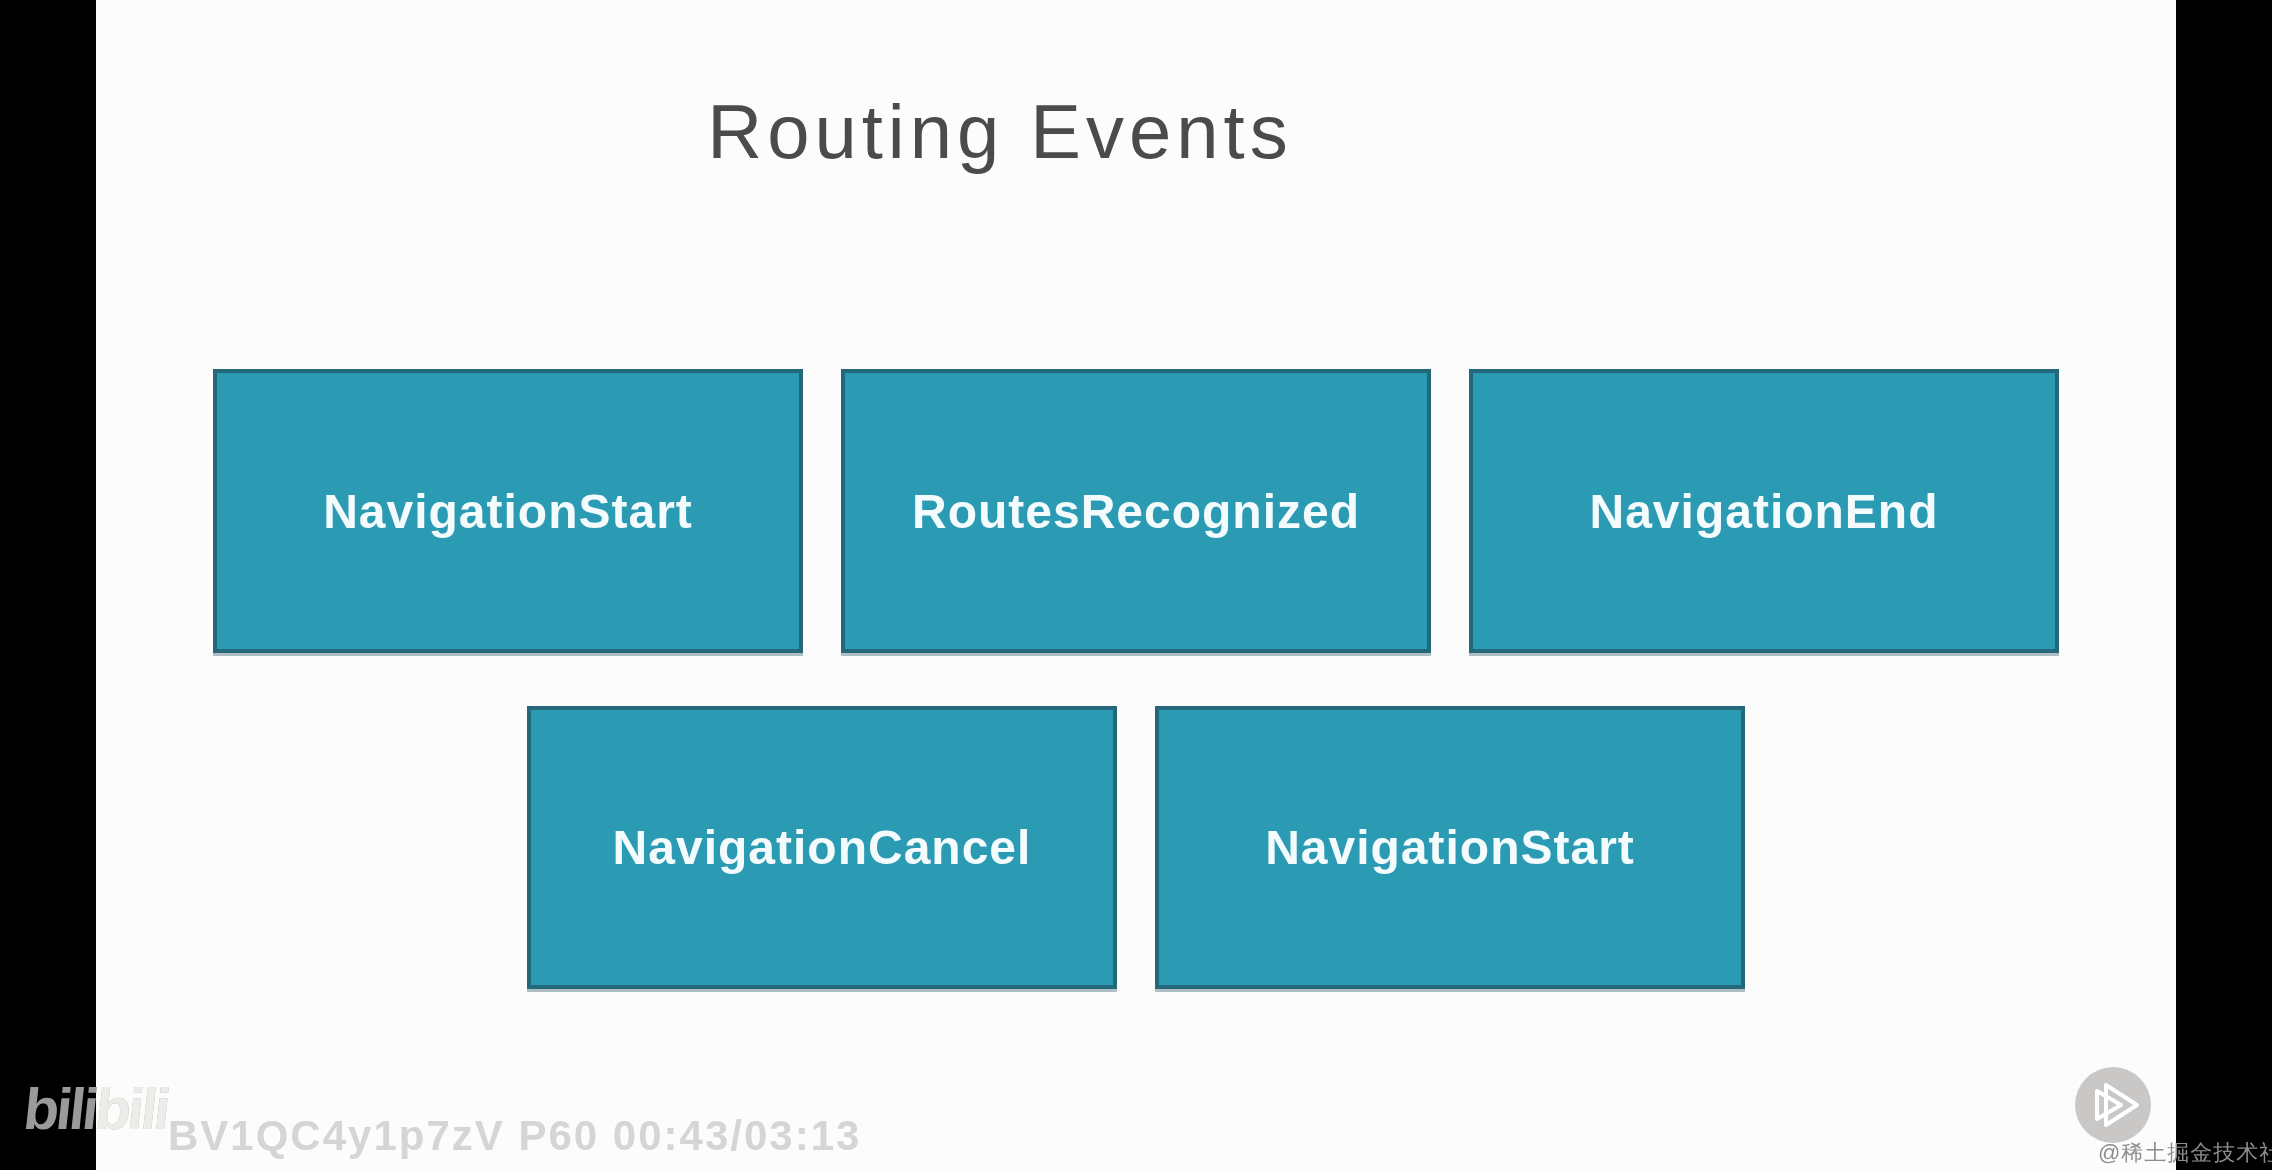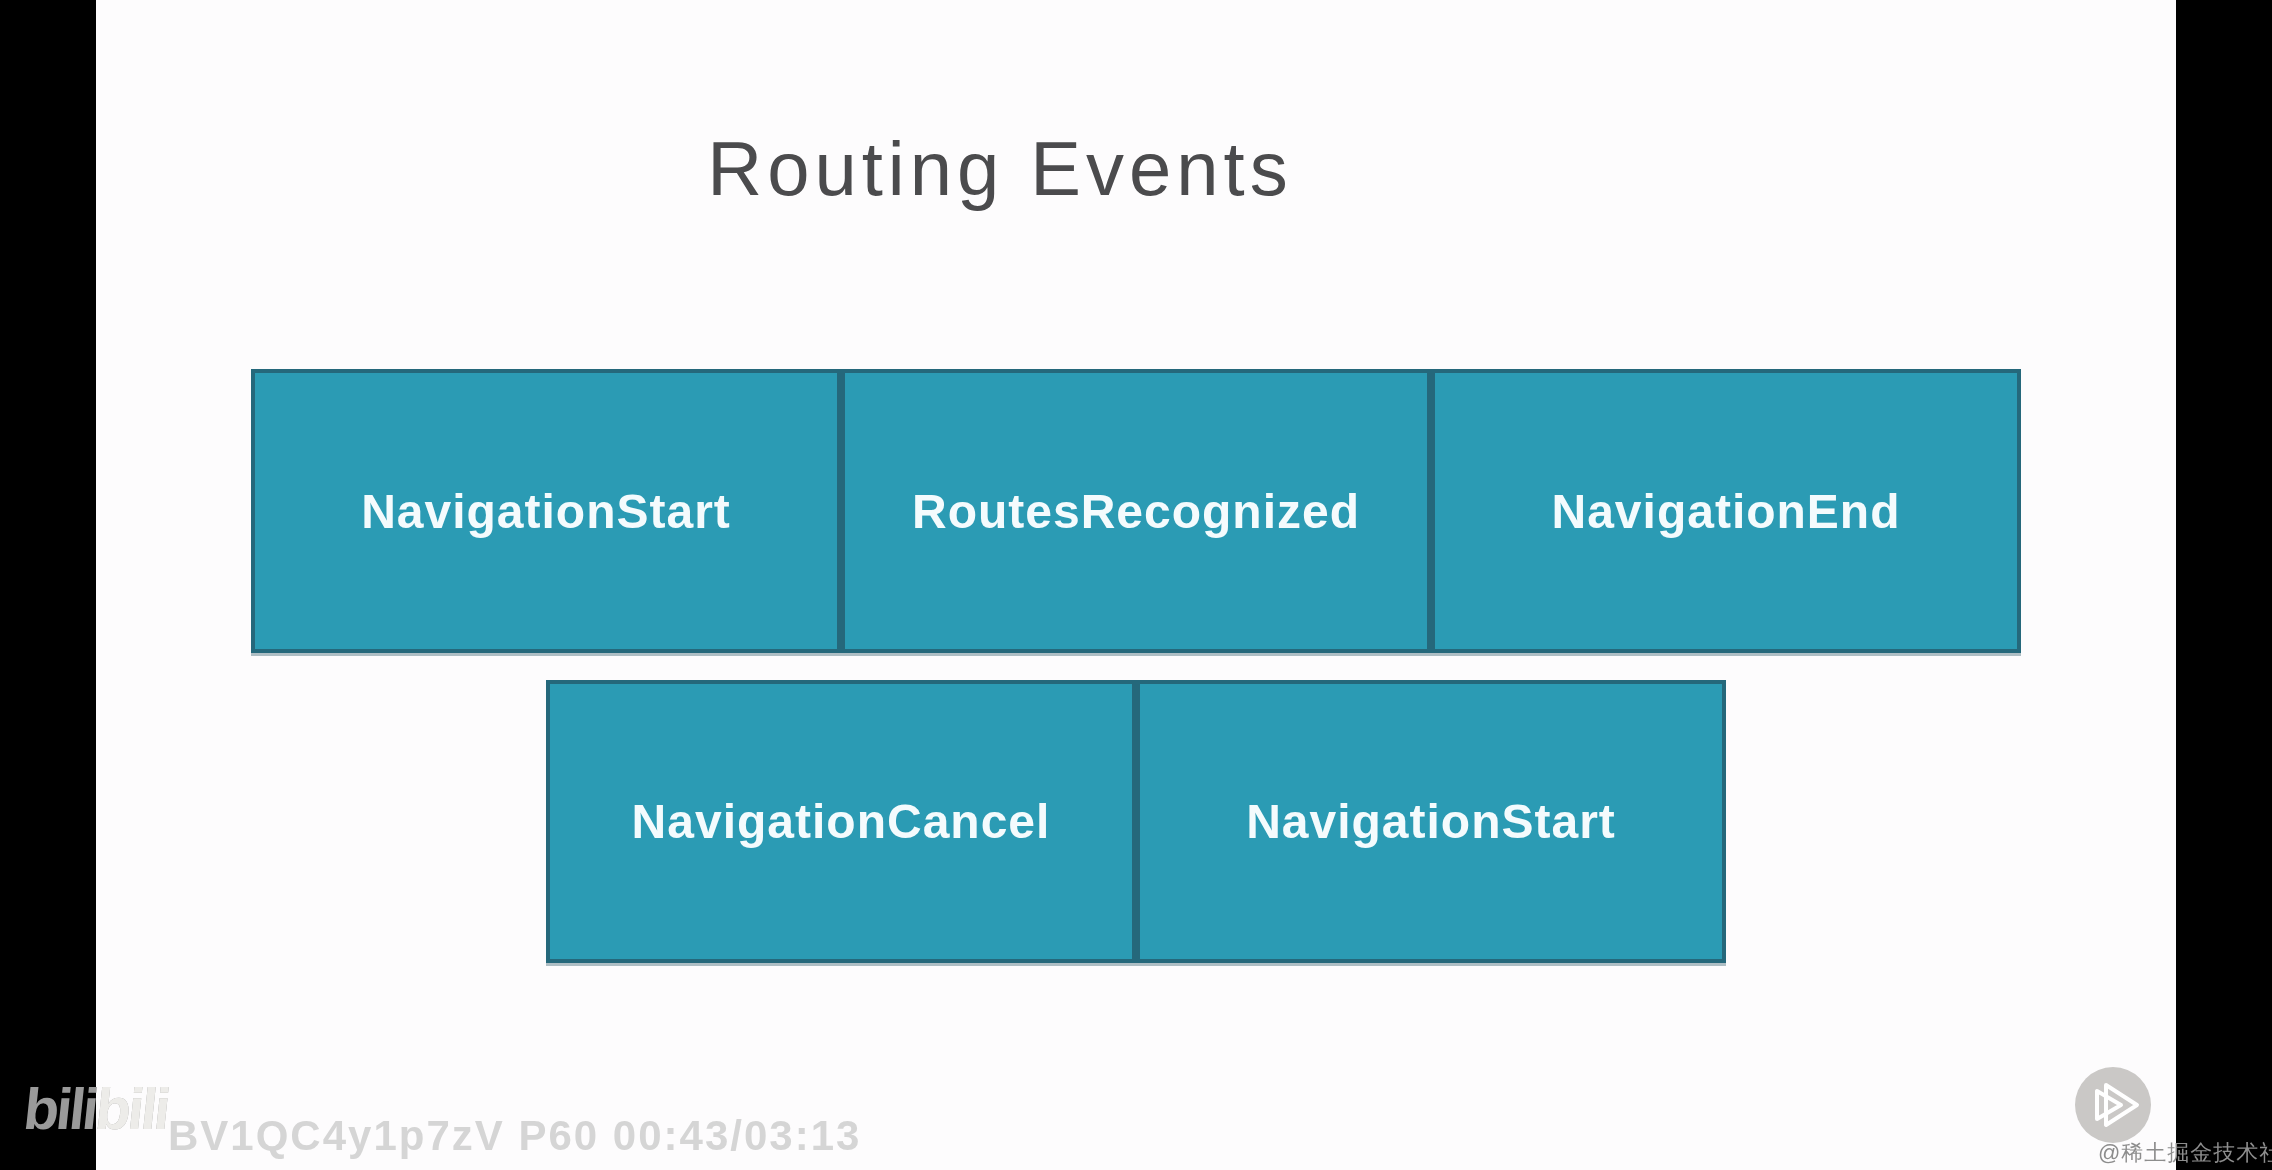--- a/index.html
+++ b/index.html
@@ -13,29 +13,28 @@
   .bar{position:absolute;top:0;width:96px;height:1170px;background:var(--letterbox,#000);z-index:5;}
   .bar-left{left:0;}
   .bar-right{right:0;}
 
   .slide-title{
     position:absolute;top:94px;left:96px;width:1808px;
     text-align:center;
     font-size:76px;line-height:1;font-weight:200;
     letter-spacing:5px;
     color:var(--title-text,#4b4b4d);
-    margin-top:37px;
   }
 
   .event-row{
     position:absolute;left:96px;width:2080px;
-    display:flex;justify-content:center;border-radius:7px;
+    display:flex;justify-content:center;gap:38px;border-radius:7px;
   }
   .event-row-1{top:369px;height:284px;}
-  .event-row-2{top:680px;height:283px;}
+  .event-row-2{top:706px;height:283px;}
 
   .event-box{
     width:590px;box-sizing:border-box;
     display:flex;align-items:center;justify-content:center;
     background:var(--box-fill,#2b9bb4);
     border:4px solid var(--box-border,#25687b);
     box-shadow:0 3px 0 rgba(25,75,90,0.35);
   }
   .event-box span{
     font-size:48px;font-weight:bold;

